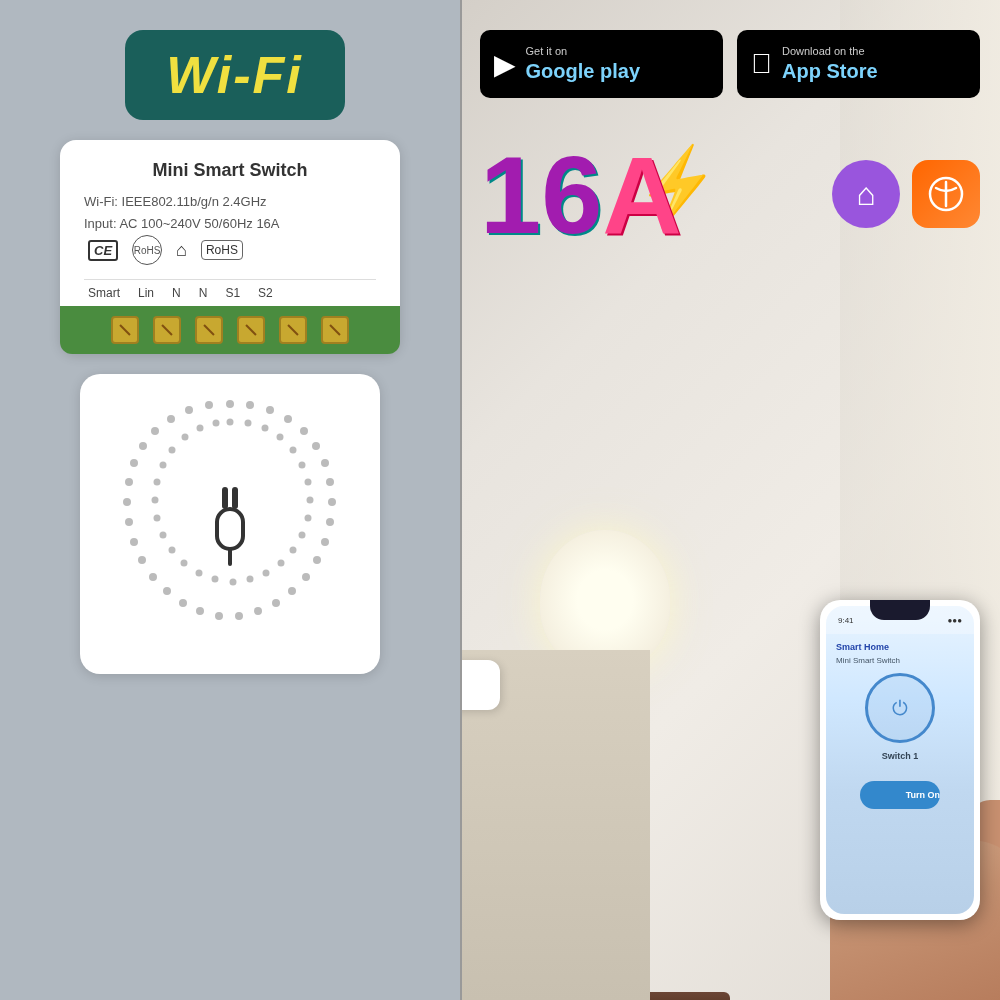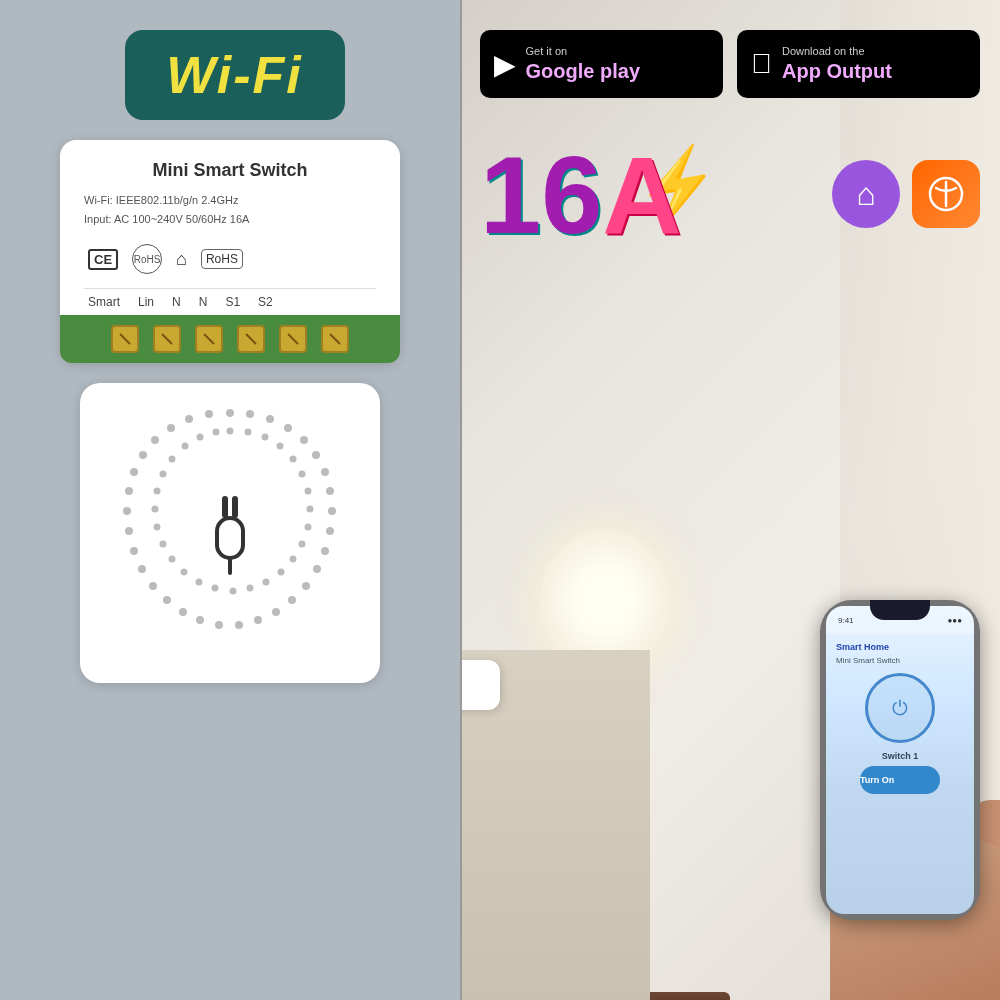--- a/index.html
+++ b/index.html
@@ -53,39 +53,40 @@
       box-shadow: 0 2px 12px rgba(0,0,0,0.15);
     }
     .switch-title {
       text-align: center;
       font-size: 18px;
       font-weight: bold;
       color: #333;
       margin-bottom: 10px;
     }
     .switch-specs {
-      font-size: 11px;
+      font-size: 13px;
       color: #555;
       line-height: 1.7;
-      margin-bottom: 16px;
+      margin-bottom: 0;
     }
     .switch-icons-row {
       display: flex;
       align-items: center;
       gap: 14px;
       margin-bottom: 14px;
       padding-left: 4px;
     }
     .ce-badge {
       font-size: 13px;
       font-weight: bold;
       border: 2px solid #333;
       border-radius: 3px;
       padding: 1px 4px;
       color: #333;
+      font-style: italic;
     }
     .rohs-icon {
       font-size: 10px;
       color: #555;
       border: 1px solid #555;
       border-radius: 50%;
       width: 30px;
       height: 30px;
       display: flex;
       align-items: center;
@@ -217,21 +218,21 @@
       flex-direction: column;
     }
     .badge-sub {
       font-size: 11px;
       color: #ccc;
       line-height: 1.2;
     }
     .badge-main {
       font-size: 20px;
       font-weight: bold;
-      color: #f0abfc;
+      color: #7dd3fc;
       line-height: 1.2;
     }
 
     
     .sixteen-a {
       position: absolute;
       top: 140px;
       left: 20px;
       font-size: 110px;
       font-weight: 900;
@@ -350,22 +351,22 @@
       width: 200px;
       height: 400px;
       z-index: 20;
     }
     .phone {
       position: absolute;
       top: 0;
       right: 20px;
       width: 160px;
       height: 320px;
-      background: #737373;
-      border-radius: 32px;
+      background: #ffffff;
+      border-radius: 20px;
       box-shadow: 0 4px 20px rgba(0,0,0,0.4);
       overflow: hidden;
       z-index: 21;
     }
     .phone-screen {
       position: absolute;
       inset: 6px;
       background: linear-gradient(to bottom, #e8f4ff 0%, #d0e8ff 30%, #c0d8f0 60%, #b8d0e8 100%);
       border-radius: 18px;
       overflow: hidden;
@@ -418,24 +419,24 @@
       font-size: 9px;
       text-align: center;
       color: #334455;
       font-weight: bold;
     }
     .phone-btn {
       width: 80px;
       height: 28px;
       background: #3388cc;
       border-radius: 14px;
-      margin: 5px auto 0;
-      display: flex;
-      align-items: center;
-      justify-content: flex-start;
+      margin: 20px auto 0;
+      display: flex;
+      align-items: center;
+      justify-content: flex-end;
     }
     .phone-btn-text {
       font-size: 9px;
       color: white;
       font-weight: bold;
     }
 
     
     .divider {
       position: absolute;
@@ -587,21 +588,21 @@
       <div class="badge-text-group">
         <span class="badge-sub">Get it on</span>
         <span class="badge-main">Google play</span>
       </div>
     </div>
 
     <div class="app-badge">
       <span class="badge-icon"></span>
       <div class="badge-text-group">
         <span class="badge-sub">Download on the</span>
-        <span class="badge-main">App Output</span>
+        <span class="badge-main">App Store</span>
       </div>
     </div>
   </div>
 
   <div class="sixteen-a">
     <span class="num-16">16</span><span class="letter-a">A</span>
   </div>
 
   <div class="lightning-bolt">⚡</div>
 

